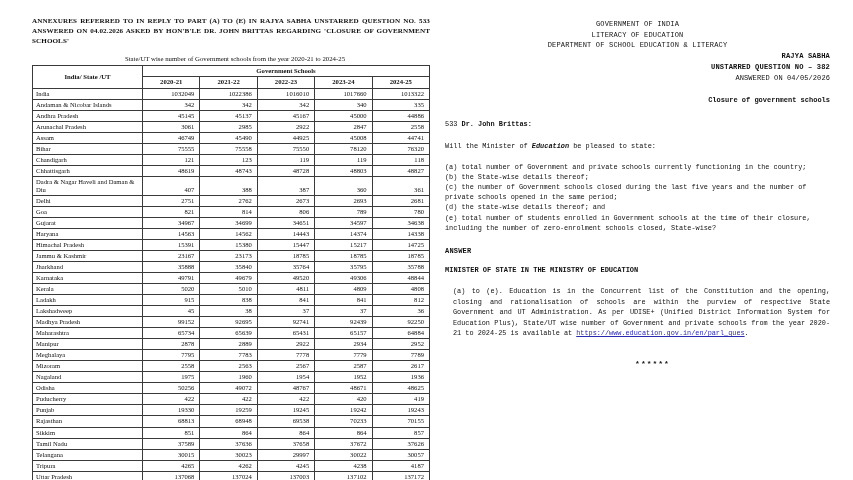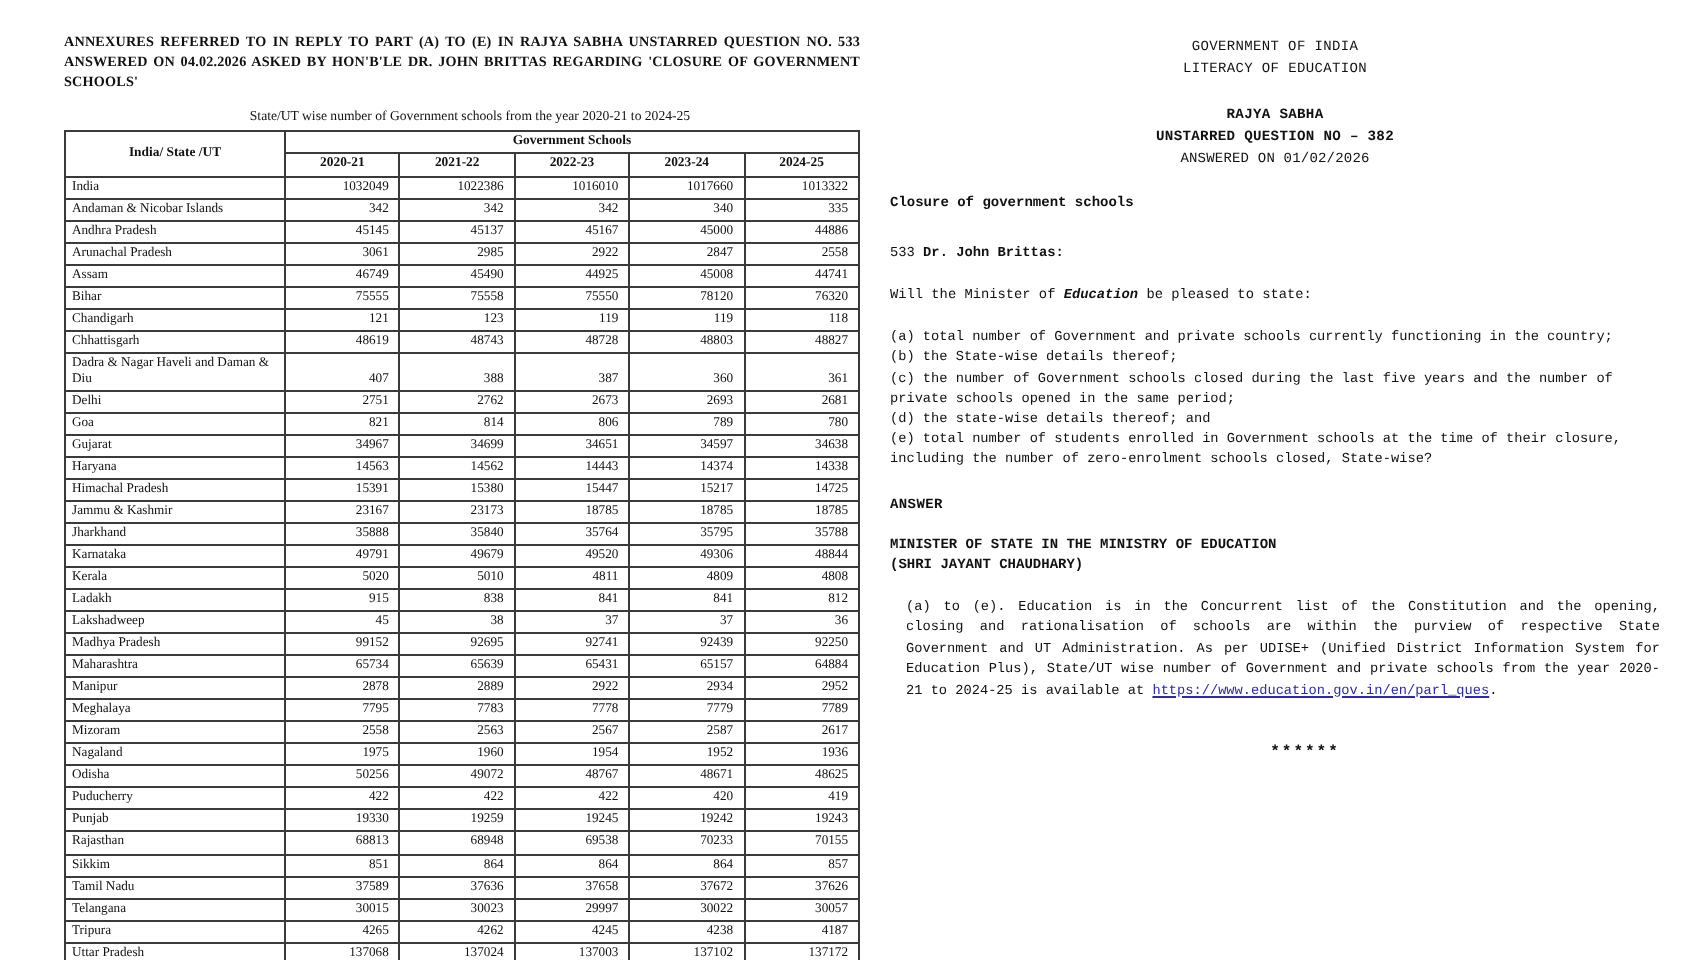--- a/index.html
+++ b/index.html
@@ -91,36 +91,35 @@
     line-height: 1.5;
     font-family: Liberation Mono, monospace;
   }
   .gov-block {
     text-align: center;
     font-size: 7.0px;
     line-height: 1.52;
     letter-spacing: 0.18px;
   }
   .rs-block {
-    text-align: center;
-    margin-top: 13px;
+    text-align: right;
     line-height: 1.55;
   }
   .rs-block .l1,
   .rs-block .l2 {
     font-weight: bold;
     font-size: 7.1px;
     letter-spacing: 0.15px;
   }
   .rs-block .l3 {
     font-size: 7.0px;
     letter-spacing: 0.1px;
   }
   .subject {
-    text-align: left;
+    text-align: right;
     font-weight: bold;
     font-size: 7.0px;
     margin-top: 11px;
   }
   .asker {
     margin-top: 14px;
     font-size: 6.9px;
   }
   .asker .num { font-weight: normal; }
   .asker .nm { font-weight: bold; }
@@ -482,26 +481,27 @@
         </tbody>
     </table>
 
   </div>
 
   <div class="right-col">
 
     <div class="gov-block">
       <div>GOVERNMENT OF INDIA</div>
       <div>LITERACY OF EDUCATION</div>
+      <div>DEPARTMENT OF SCHOOL EDUCATION &amp; LITERACY</div>
     </div>
 
     <div class="rs-block">
       <div class="l1">RAJYA SABHA</div>
       <div class="l2">UNSTARRED QUESTION NO – 382</div>
-      <div class="l3">ANSWERED ON 01/02/2026</div>
+      <div class="l3">ANSWERED ON 04/05/2026</div>
     </div>
 
     <div class="subject">Closure of government schools</div>
 
     <div class="asker">
       <span class="num">533</span>
       <span class="nm">Dr. John Brittas:</span>
     </div>
 
     <div class="will-line">
@@ -513,21 +513,20 @@
         <div class="p">(b) the State-wise details thereof;</div>
         <div class="p">(c) the number of Government schools closed during the last five years and the number of private schools opened in the same period;</div>
         <div class="p">(d) the state-wise details thereof; and</div>
         <div class="p">(e) total number of students enrolled in Government schools at the time of their closure, including the number of zero-enrolment schools closed, State-wise?</div>
       </div>
 
     <div class="answer-hd">ANSWER</div>
 
     <div class="minister">
       <div>MINISTER OF STATE IN THE MINISTRY OF EDUCATION</div>
-      <div>(SHRI JAYANT CHAUDHARY)</div>
     </div>
 
     <div class="ans-body">
       <span>(a) to (e). Education is in the Concurrent list of the Constitution and the opening, closing and rationalisation of schools are within the purview of respective State Government and UT Administration. As per UDISE+ (Unified District Information System for Education Plus), State/UT wise number of Government and private schools from the year 2020-21 to 2024-25 is available at </span><span class="link">https://www.education.gov.in/en/parl_ques</span><span>.</span>
     </div>
 
     <div class="stars">******</div>
   </div>
 
 </div>

